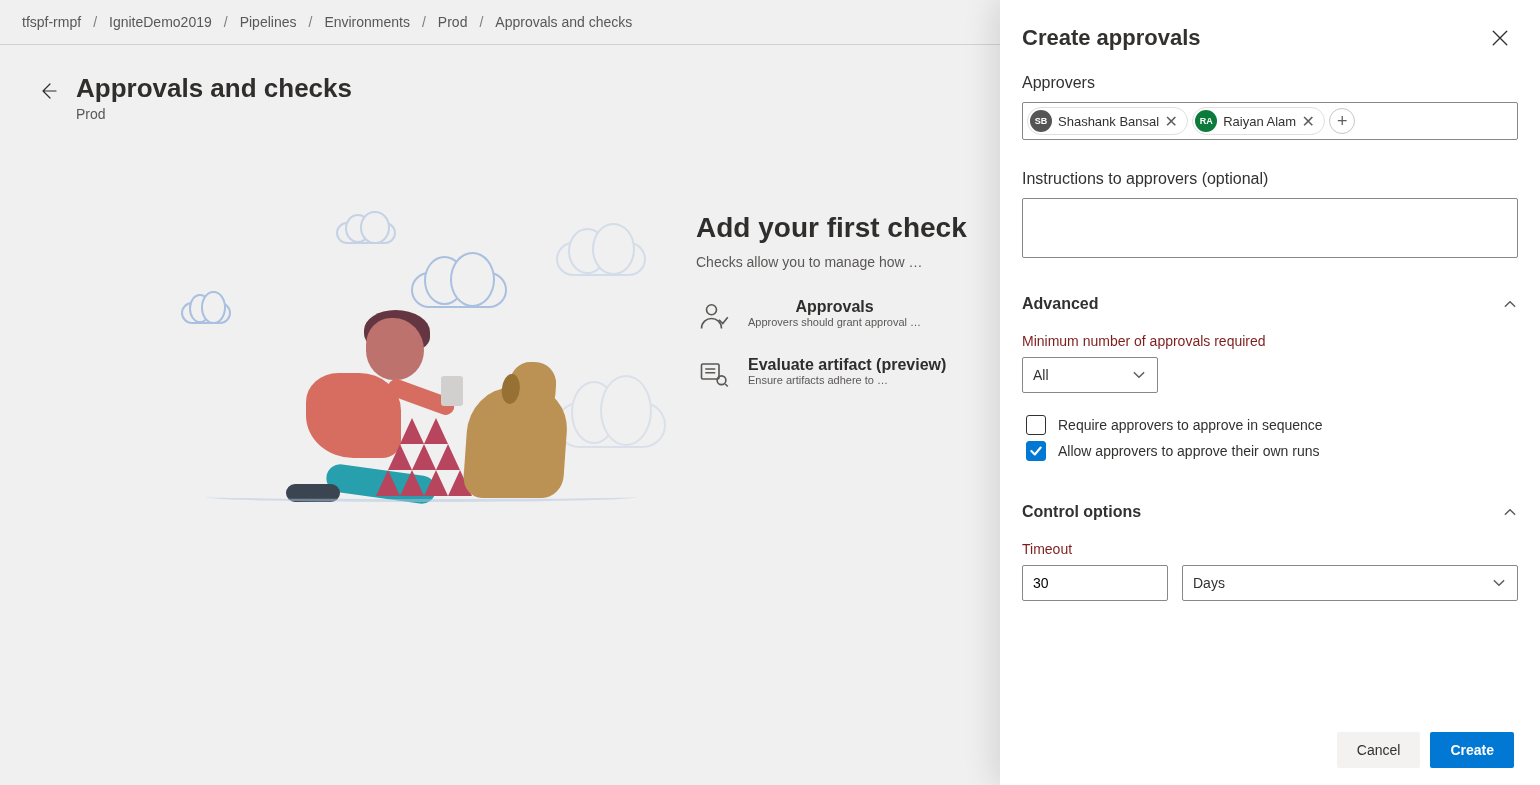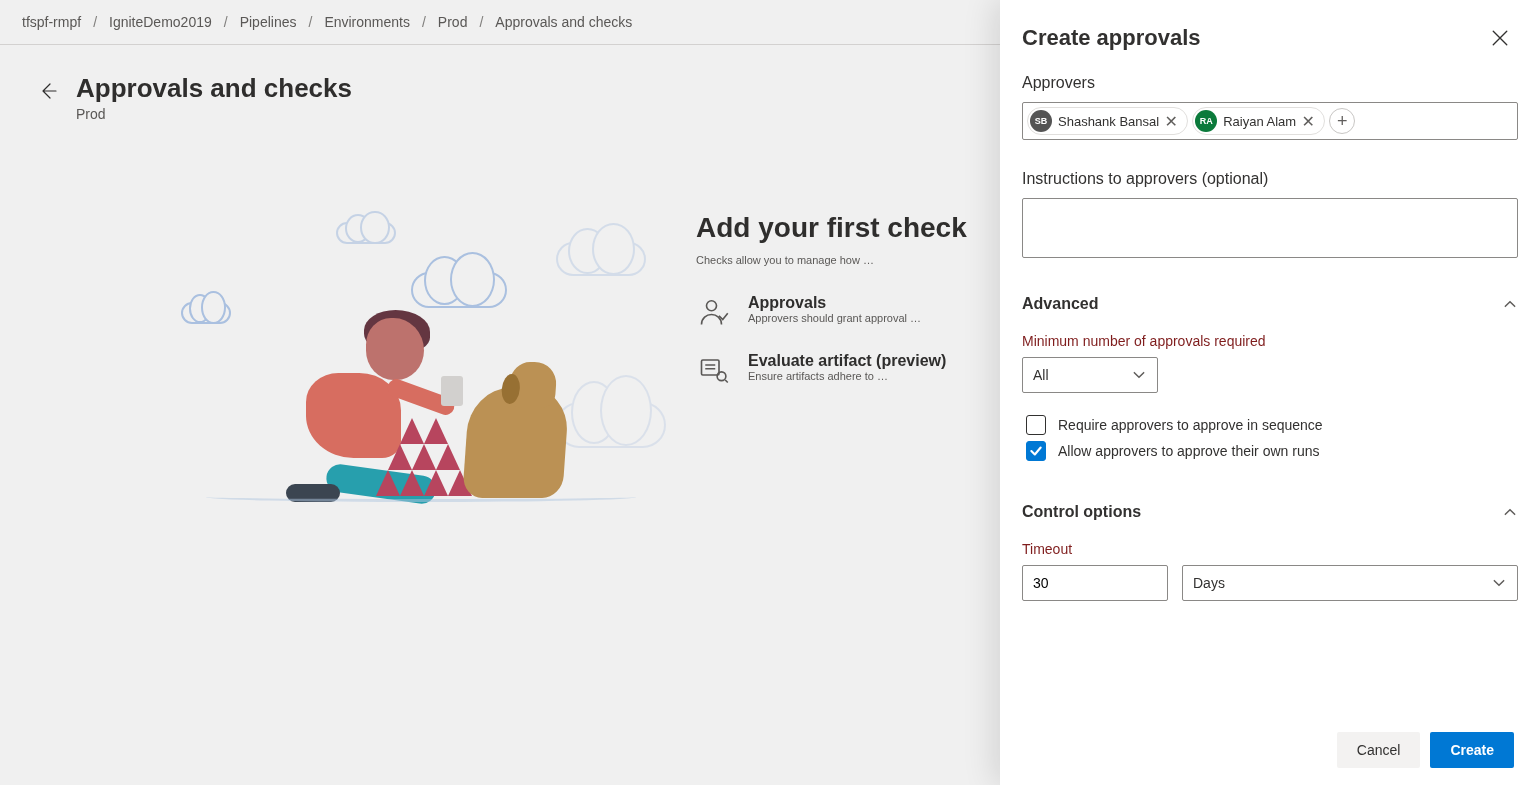--- a/index.html
+++ b/index.html
@@ -62,24 +62,24 @@
   .man .phone{position:absolute;top:58px;left:175px;width:22px;height:30px;background:#e0dedb;border-radius:3px;}
   .cards{position:absolute;bottom:16px;left:200px;width:94px;height:70px;}
   .cards .tri{position:absolute;width:0;height:0;border-left:12px solid transparent;border-right:12px solid transparent;border-bottom:26px solid #c34a64;}
   .cards .t1{bottom:0;left:0}.cards .t2{bottom:0;left:24px}.cards .t3{bottom:0;left:48px}.cards .t4{bottom:0;left:72px}
   .cards .t5{bottom:26px;left:12px}.cards .t6{bottom:26px;left:36px}.cards .t7{bottom:26px;left:60px}
   .cards .t8{bottom:52px;left:24px}.cards .t9{bottom:52px;left:48px}
 
   
   .zero-text { margin-left: 40px; }
   .zero-heading { font-size:28px; font-weight:600; margin-bottom:10px; white-space:nowrap; }
-  .zero-desc { font-size:11px; color:#605e5c; margin-bottom:28px; white-space:nowrap;}
+  .zero-desc { font-size:14px; color:#605e5c; margin-bottom:28px; white-space:nowrap;}
   .check-option{display:flex;margin-bottom:22px;}
   .check-option .ic{width:36px;height:36px;display:flex;align-items:center;justify-content:center;color:#605e5c;margin-right:16px;}
-  .check-option .ttl{font-size:16px;font-weight:600;}
+  .check-option .ttl{font-size:16px;font-weight:600;text-align:center;}
   .check-option .dsc{font-size:11px;color:#605e5c;white-space:nowrap;}
 
   
   .overlay-bg{
     position:absolute;top:0;left:0;width:100%;height:100%;
     background:rgba(0,0,0,.06);
   }
   .panel{
     position:absolute; top:0; right:0; width:540px; height:785px;
     background:#fff; box-shadow:-6px 0 30px rgba(0,0,0,.12);

